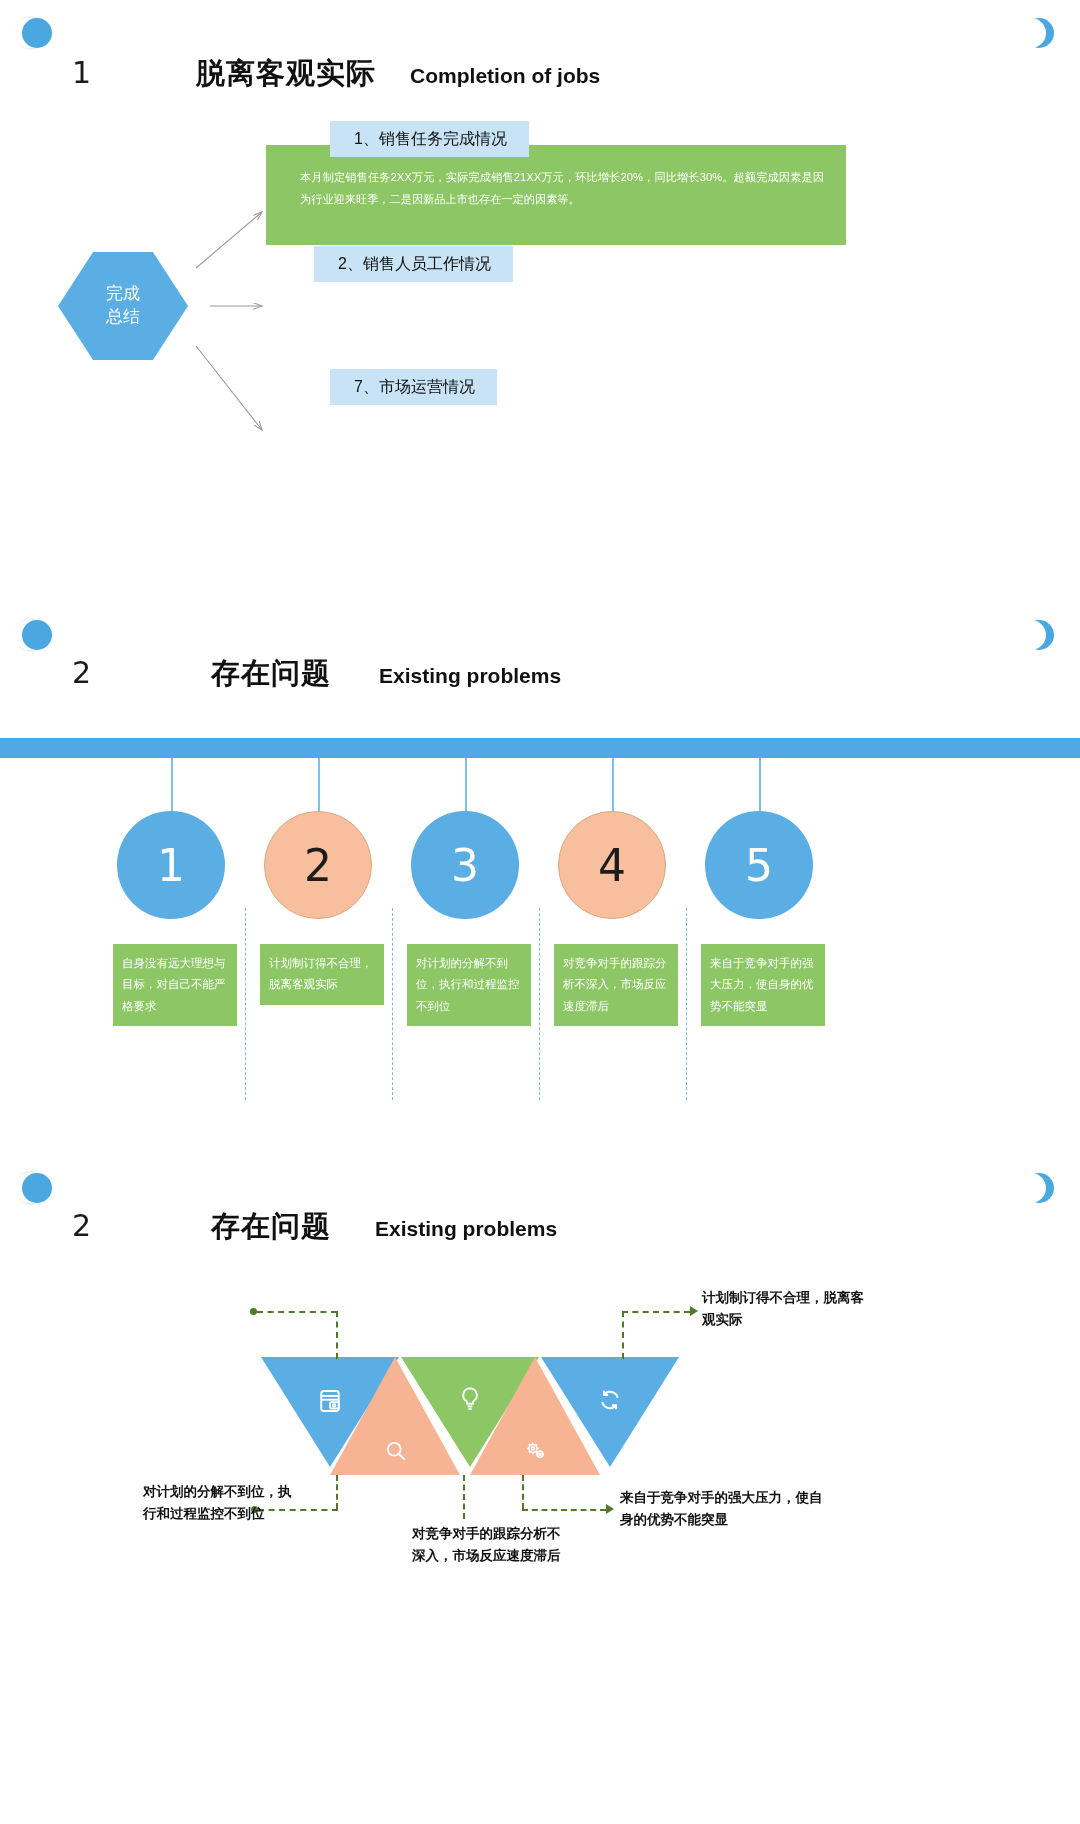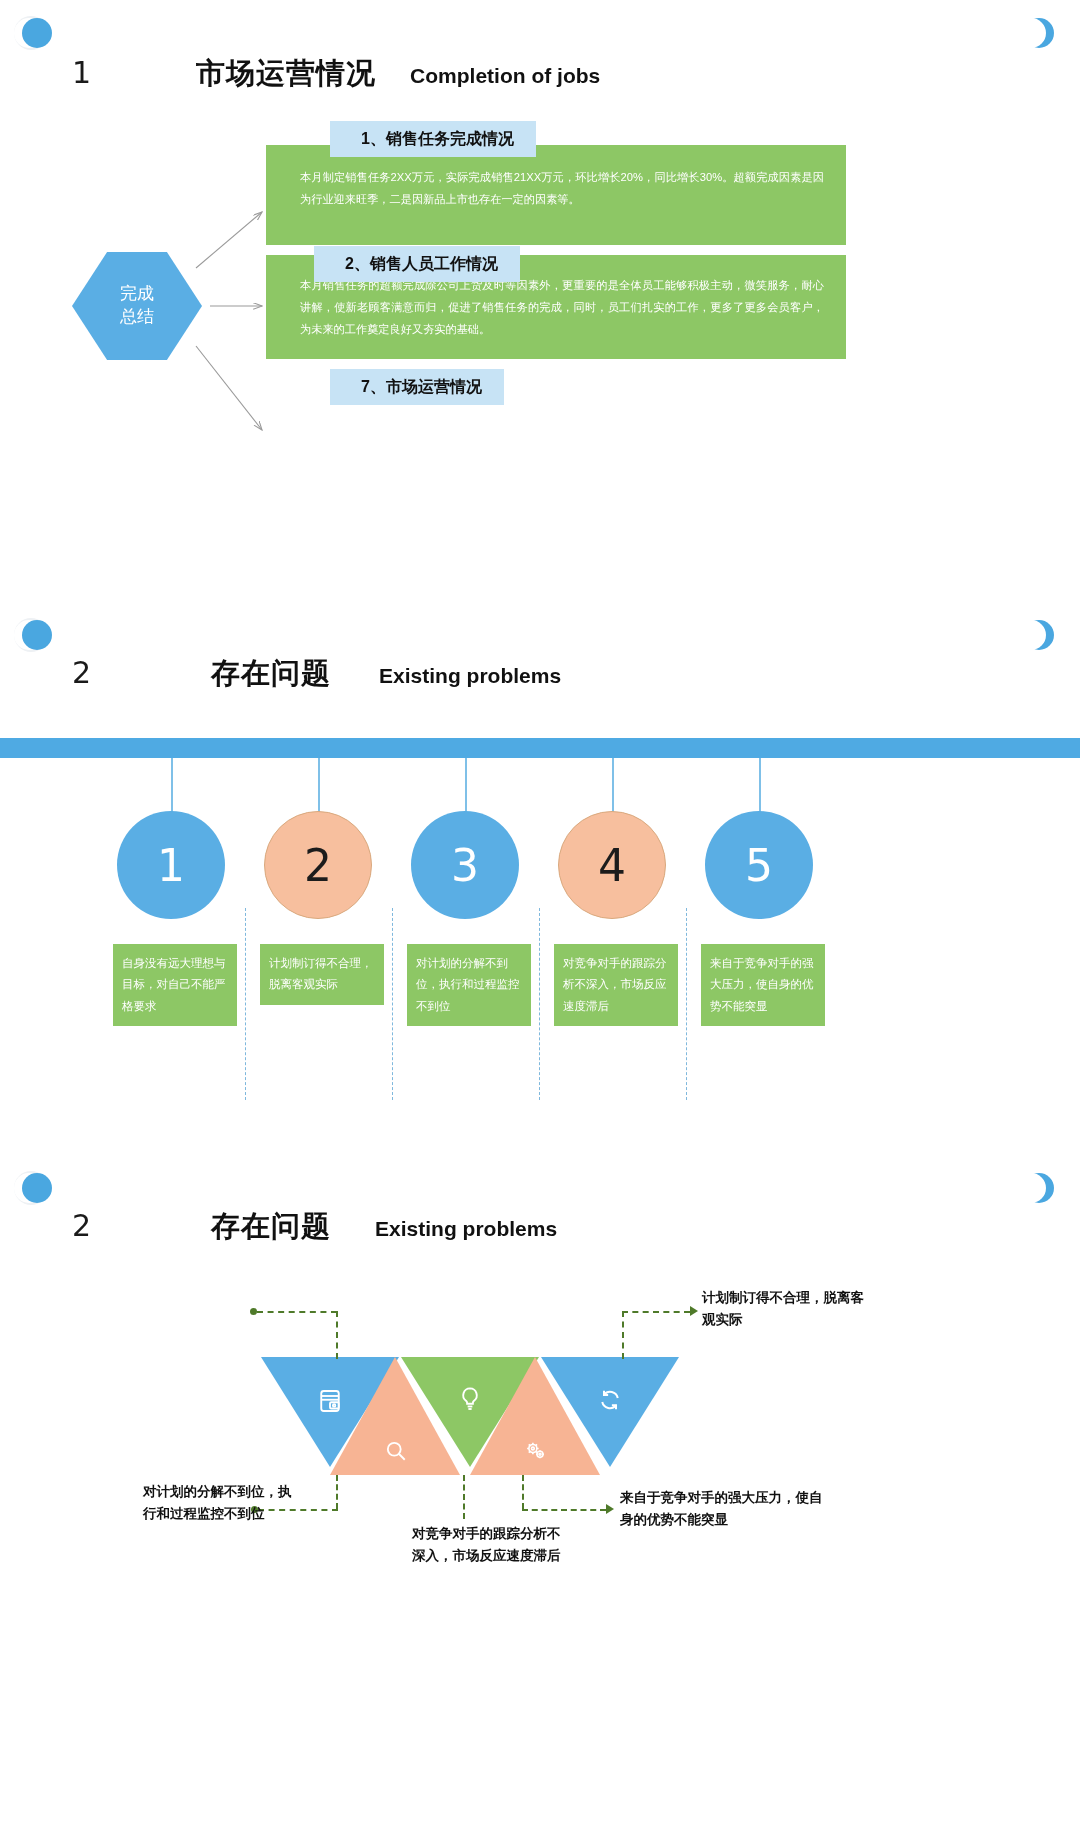--- a/index.html
+++ b/index.html
@@ -47,21 +47,21 @@
   }
   .hdr-cn {
     font-size: 29px; font-weight: bold; color: #111;
     letter-spacing: 1px;
   }
   .hdr-en {
     font-size: 21px; font-weight: bold; color: #111;
   }
 
   
-  .hex-wrap { position: absolute; left: 72px; top: 252px; width: 130px; height: 108px; }
+  .hex-wrap { position: absolute; left: 58px; top: 252px; width: 130px; height: 108px; }
   .hex {
     width: 130px; height: 108px; background: #5aaee4;
     clip-path: polygon(27% 0%, 73% 0%, 100% 50%, 73% 100%, 27% 100%, 0% 50%);
     display: flex; flex-direction: column; align-items: center; justify-content: center;
     color: #fff; font-size: 17px; line-height: 1.35;
   }
 
   .greenbox {
     position: absolute; left: 266px; width: 580px;
     background: #8dc765;
@@ -75,22 +75,22 @@
     color: #ffffff; font-size: 11.2px; line-height: 1.95;
     text-align: justify;
   }
   .g1 .green-body { top: 22px; }
   .g2 .green-body { top: 20px; }
   .g3 .green-body { top: 20px; }
 
   .bluetag {
     position: absolute; background: #c7e3f5;
     height: 36px; display: flex; align-items: center;
-    padding-left: 31px; padding-right: 22px;
-    font-size: 16px; font-weight: bold; color: #111;
+    padding-left: 24px; padding-right: 22px;
+    font-size: 16px; font-weight: normal; color: #111;
   }
   .t1 { left: 330px; top: 121px; }
   .t2 { left: 314px; top: 246px; }
   .t3 { left: 330px; top: 369px; }
 
   .arrows { position: absolute; left: 0; top: 0; width: 1080px; height: 608px; pointer-events: none; }
 
   
   .bluebar { position: absolute; left: 0; top: 130px; width: 1080px; height: 20px; background: #4faae3; }
   .stem { position: absolute; width: 2px; background: #7fc0e8; }
@@ -142,21 +142,21 @@
       <span class="cut"></span>
       <span class="crescent"></span>
   </div>
   <div class="moon moon-right" style="top:16px">
     <span class="crescent"></span>
       <span class="cut"></span>
   </div>
 
   <div class="hdr" style="left:72px; top:54px;">
     <span class="hdr-num">1</span>
-    <span class="hdr-cn" style="margin-left:105px">市场运营情况</span>
+    <span class="hdr-cn" style="margin-left:105px">脱离客观实际</span>
     <span class="hdr-en" style="margin-left:34px">Completion of jobs</span>
   </div>
 
   <svg class="arrows">
     <defs>
       <marker id="ah" markerWidth="9" markerHeight="9" refX="8" refY="3" orient="auto">
         <path d="M0,0 L8,3 L0,6" fill="none" stroke="#9a9a9a" stroke-width="1"></path>
       </marker>
     </defs>
     <line x1="196" y1="268" x2="262" y2="212" stroke="#9a9a9a" stroke-width="1.1" marker-end="url(#ah)"></line>
@@ -169,23 +169,20 @@
       <span>完成</span>
       <span>总结</span>
     </div>
   </div>
 
   <div class="greenbox g1">
     <div class="green-body">本月制定销售任务2XX万元，实际完成销售21XX万元，环比增长20%，同比增长30%。超额完成因素是因为行业迎来旺季，二是因新品上市也存在一定的因素等。</div>
   </div>
   <div class="bluetag t1">1、销售任务完成情况</div>
 
-  <div class="greenbox g2">
-    <div class="green-body">本月销售任务的超额完成除公司上货及时等因素外，更重要的是全体员工能够积极主动，微笑服务，耐心讲解，使新老顾客满意而归，促进了销售任务的完成，同时，员工们扎实的工作，更多了更多会员客户，为未来的工作奠定良好又夯实的基础。</div>
-  </div>
   <div class="bluetag t2">2、销售人员工作情况</div>
 
   <div class="bluetag t3">7、市场运营情况</div>
 
 </div>
 
 <div class="slide slide-2">
 
   <div class="moon moon-left" style="top:10px">
     <span class="disc"></span>

